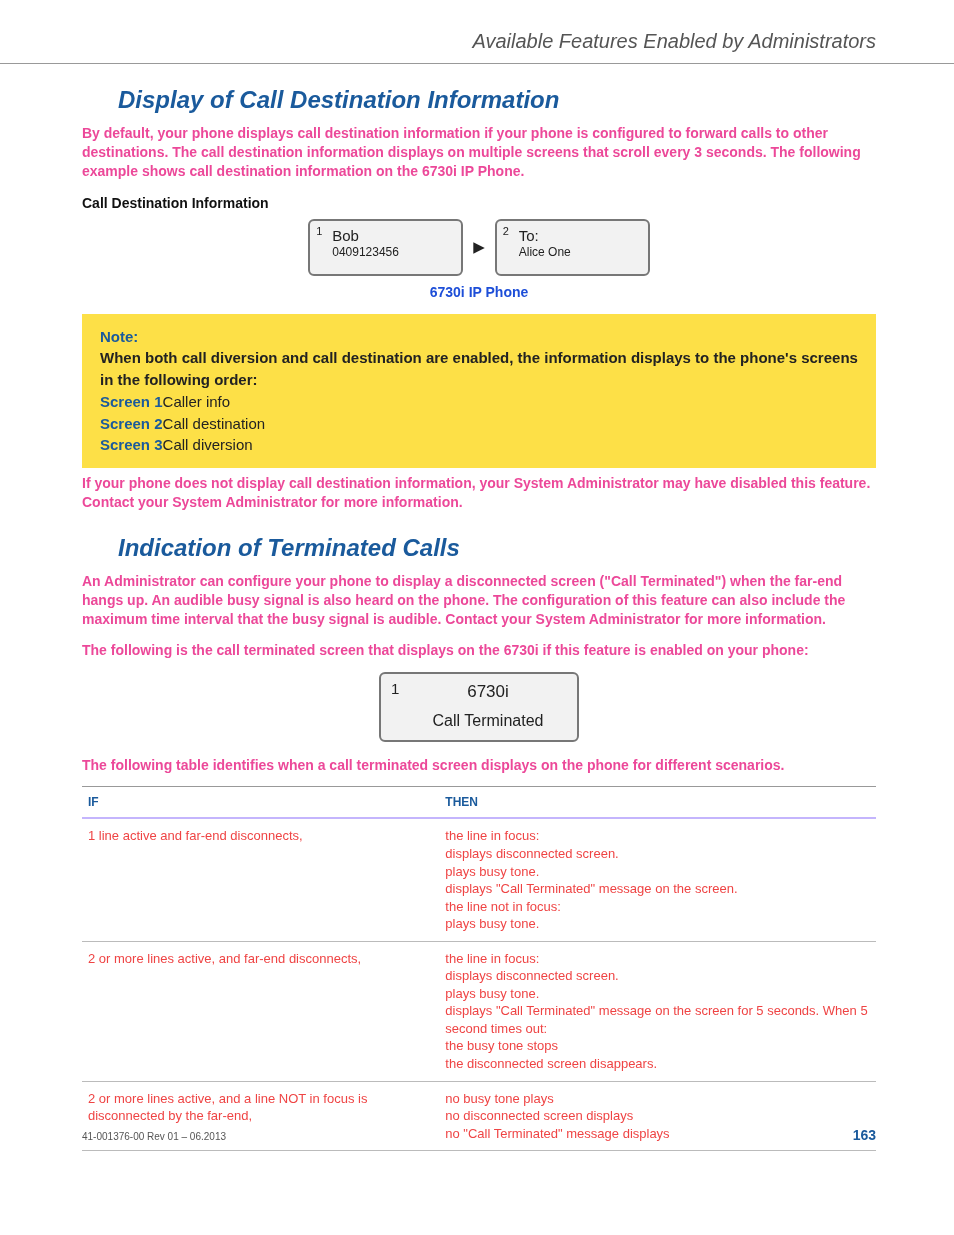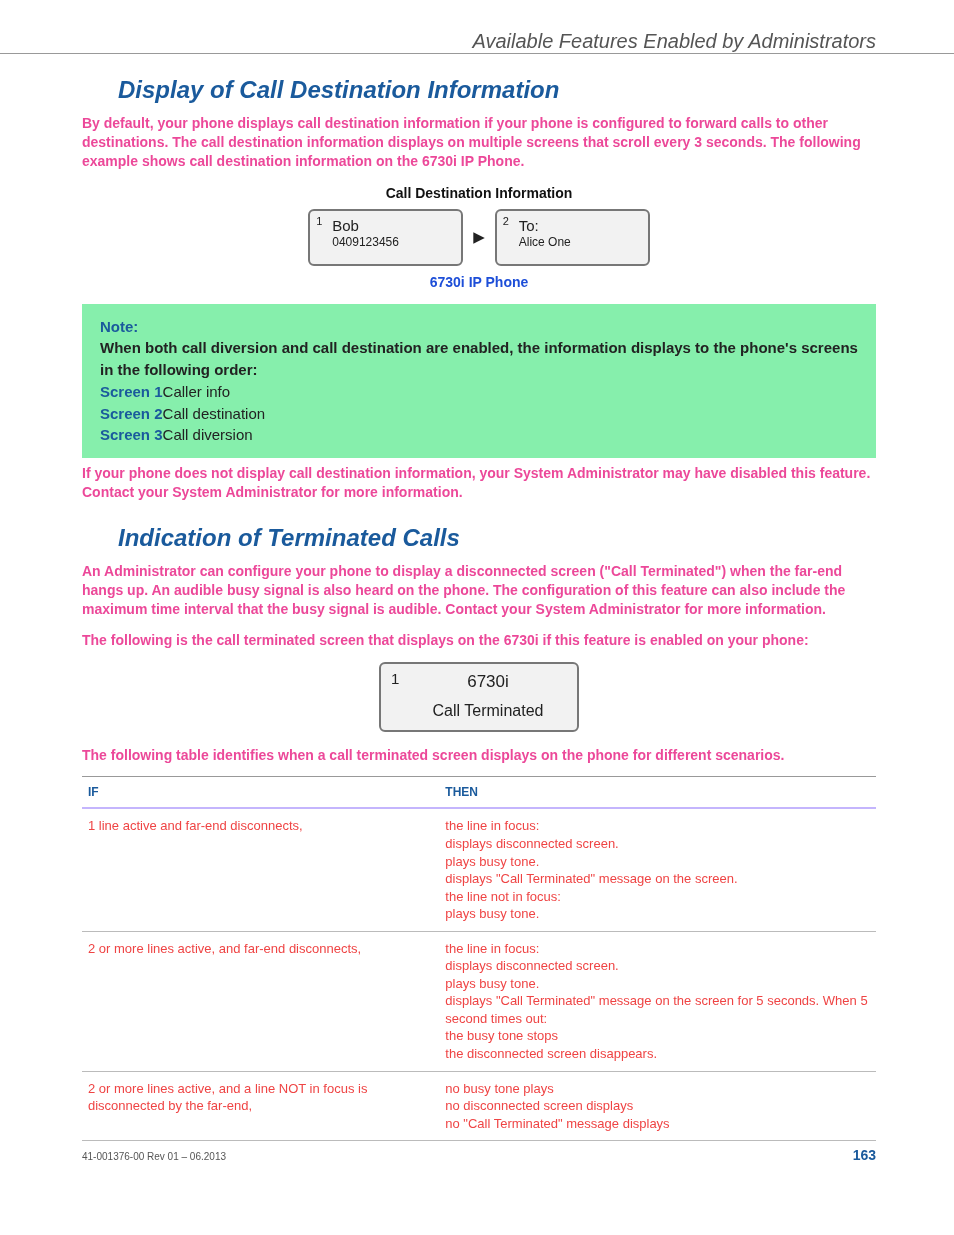--- a/index.html
+++ b/index.html
@@ -12,20 +12,21 @@
     position: relative;
   }
   .page {
     padding: 30px 78px 0 82px;
   }
   .top-title {
     text-align: right;
     font-style: italic;
     font-size: 20px;
     color: #555;
+    margin-bottom: 10px;
   }
   .hr-top {
     border: none;
     border-top: 1px solid #999;
     margin-bottom: 22px;
     margin-left: -82px;
     margin-right: -78px;
   }
   h2.section {
     color: #1a5a9c;
@@ -36,21 +37,21 @@
     margin-left: 36px;
   }
   p.body {
     font-size: 14px;
     line-height: 1.35;
     margin-bottom: 12px;
     color: #ec4899;
     font-weight: bold;
   }
   .fig-caption-top {
-    text-align: center;
+    text-align: left;
     font-weight: bold;
     font-size: 14px;
     margin-top: 14px;
     margin-bottom: 8px;
     color: #111;
   }
   .fig-caption-bottom {
     text-align: center;
     font-weight: bold;
     font-size: 14px;
@@ -78,21 +79,21 @@
     position: absolute;
     top: 4px;
     left: 6px;
     font-size: 11px;
     color: #222;
   }
   .phone-screen .line1 { font-size: 15px; color: #222; line-height: 1.2; }
   .phone-screen .line2 { font-size: 12px; color: #222; line-height: 1.2; }
   .arrow-sep { font-size: 15px; color: #222; }
   .note-box {
-    background: #86efac;
+    background: #fde047;
     padding: 12px 18px 12px 18px;
     font-size: 15px;
     line-height: 1.45;
     margin-bottom: 6px;
   }
   .note-box .note-label { color: #1a5a9c; font-weight: bold; }
   .note-box .note-text { color: #222; font-weight: bold; }
   .note-box .screen-label { color: #1a5a9c; font-weight: bold; }
   .term-screen-wrap {
     display: flex;
@@ -138,21 +139,21 @@
   table.scenario td {
     vertical-align: top;
     padding: 8px 6px;
     border-bottom: 1px solid #bbb;
     line-height: 1.35;
     color: #ef4444;
   }
   table.scenario td.if { width: 45%; }
   .footer {
     position: absolute;
-    bottom: 72px;
+    bottom: 92px;
     left: 82px;
     right: 78px;
     display: flex;
     justify-content: space-between;
     align-items: baseline;
     font-size: 10px;
     color: #555;
   }
   .footer .pg { color: #1a5a9c; font-weight: bold; font-size: 14px; }
 </style>

